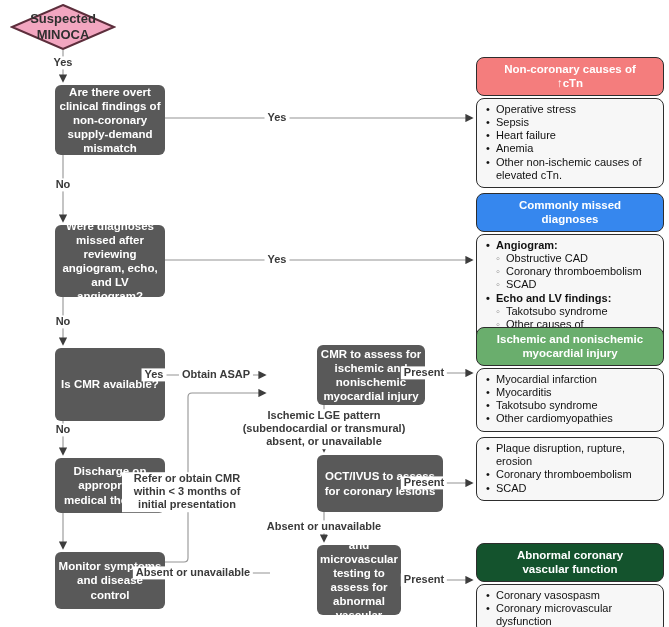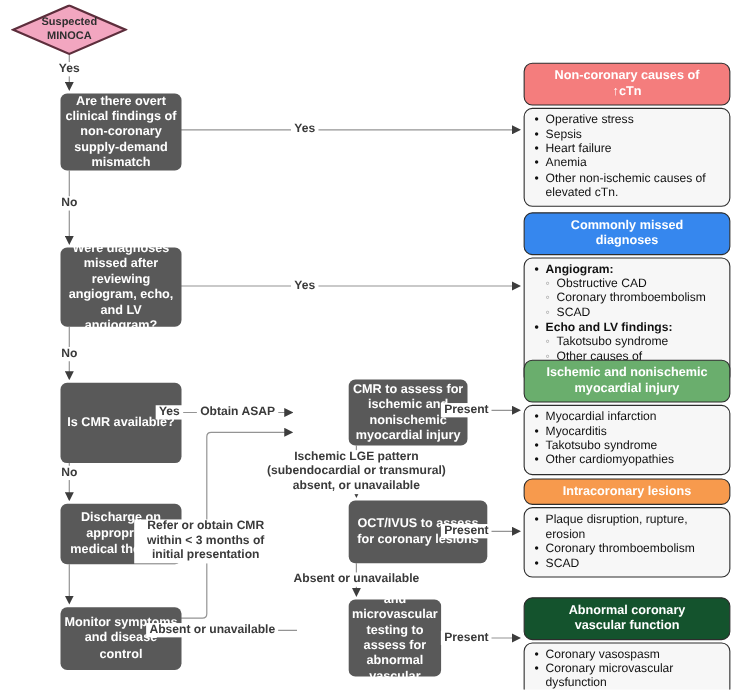--- a/index.html
+++ b/index.html
@@ -5,21 +5,21 @@
   html,body{margin:0;padding:0;background:#fff;}
   .stage{position:relative;width:669px;height:627px;background:#fff;
          font-family:"Liberation Sans",sans-serif;overflow:hidden;}
   .wires{position:absolute;left:0;top:0;z-index:1;}
   .node{position:absolute;background:#595959;color:#fff;border-radius:6px;
         display:flex;align-items:center;justify-content:center;text-align:center;
         font-weight:bold;font-size:11.5px;line-height:1.22;padding:3px;
         box-sizing:border-box;z-index:2;margin-left:47px;}
   .diamond-wrap{position:absolute;z-index:2;}
   .diamond-label{position:absolute;inset:0;display:flex;align-items:center;
-        justify-content:center;text-align:center;font-weight:bold;font-size:10px;
+        justify-content:center;text-align:center;font-weight:bold;font-size:13px;
         color:#2f2f2f;white-space:pre-line;line-height:1.25;}
   .elabel{position:absolute;transform:translate(-50%,-50%);background:#fff;
         padding:0 3px;font-weight:bold;font-size:11px;color:#3a3a3a;
         white-space:pre-line;text-align:center;line-height:1.2;z-index:3;}
   .panel{position:absolute;left:476px;width:188px;z-index:2;box-sizing:border-box;}
   .panel-header{border:1.4px solid #2d2d2d;border-radius:8px;color:#fff;
         font-weight:bold;font-size:11.5px;text-align:center;padding:4px 18px;
         line-height:1.25;}
   .hdr-red{background:#f47d7d;}
   .hdr-blue{background:#3687ee;}
@@ -148,21 +148,20 @@
     <div class="panel-body">
 
     <div class="li"><span>Myocardial infarction</span></div>
         <div class="li"><span>Myocarditis</span></div>
         <div class="li"><span>Takotsubo syndrome</span></div>
         <div class="li"><span>Other cardiomyopathies</span></div>
       </div>
   </div>
 
   <div class="panel" style="top:435px">
-    <div class="panel-header hdr-orange">Intracoronary lesions</div>
     <div class="panel-body">
 
     <div class="li"><span>Plaque disruption, rupture, erosion</span></div>
         <div class="li"><span>Coronary thromboembolism</span></div>
         <div class="li"><span>SCAD</span></div>
       </div>
   </div>
 
   <div class="panel" style="top:543px">
     <div class="panel-header hdr-purple">Abnormal coronary vascular function</div>

